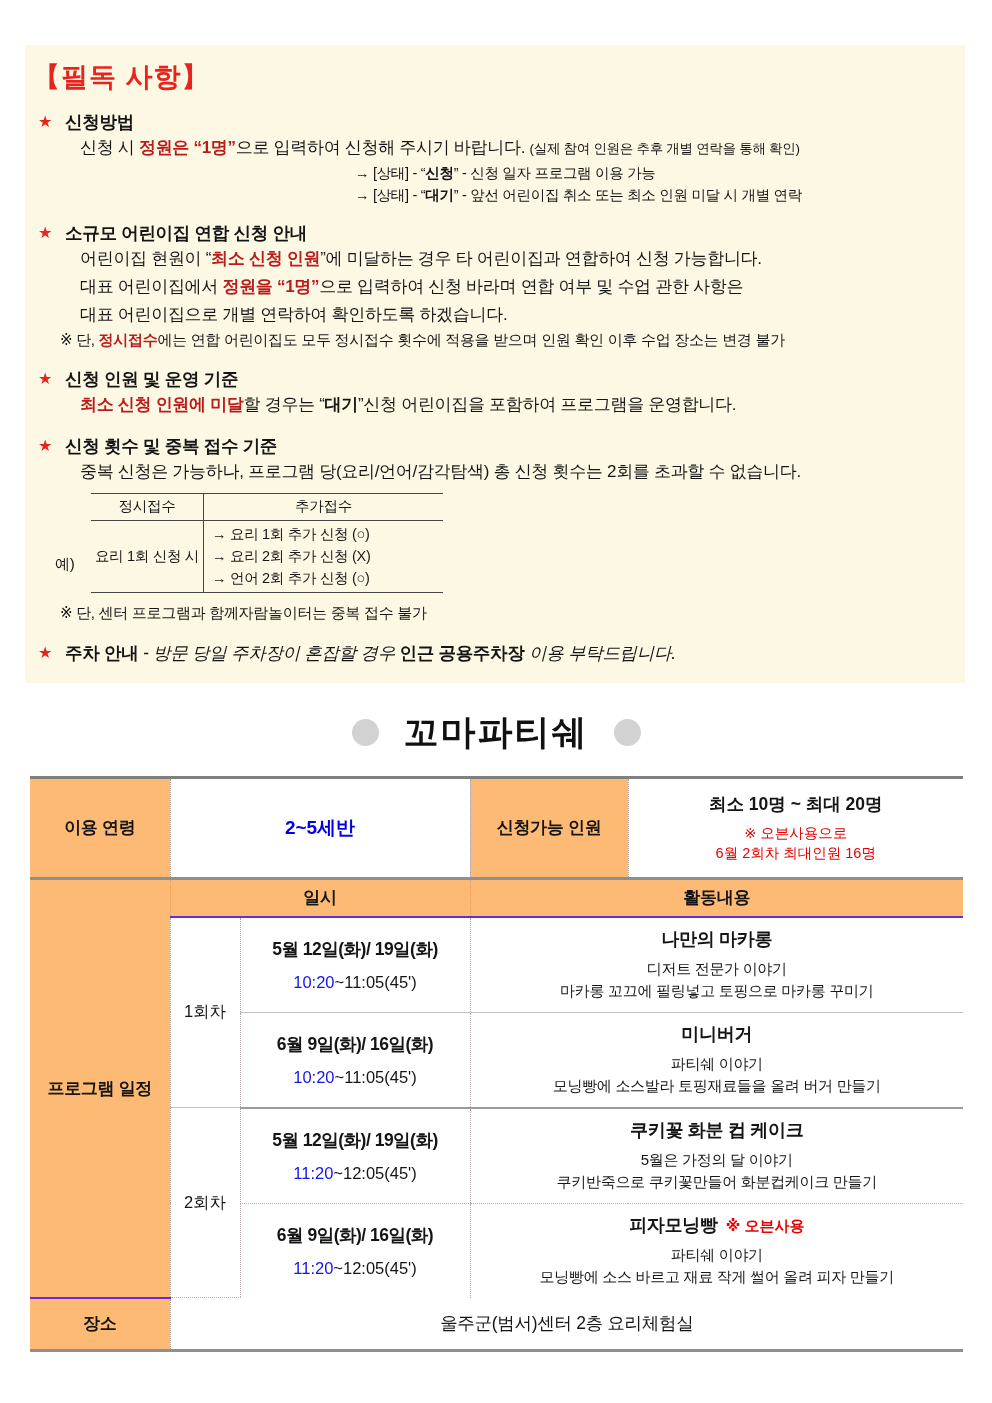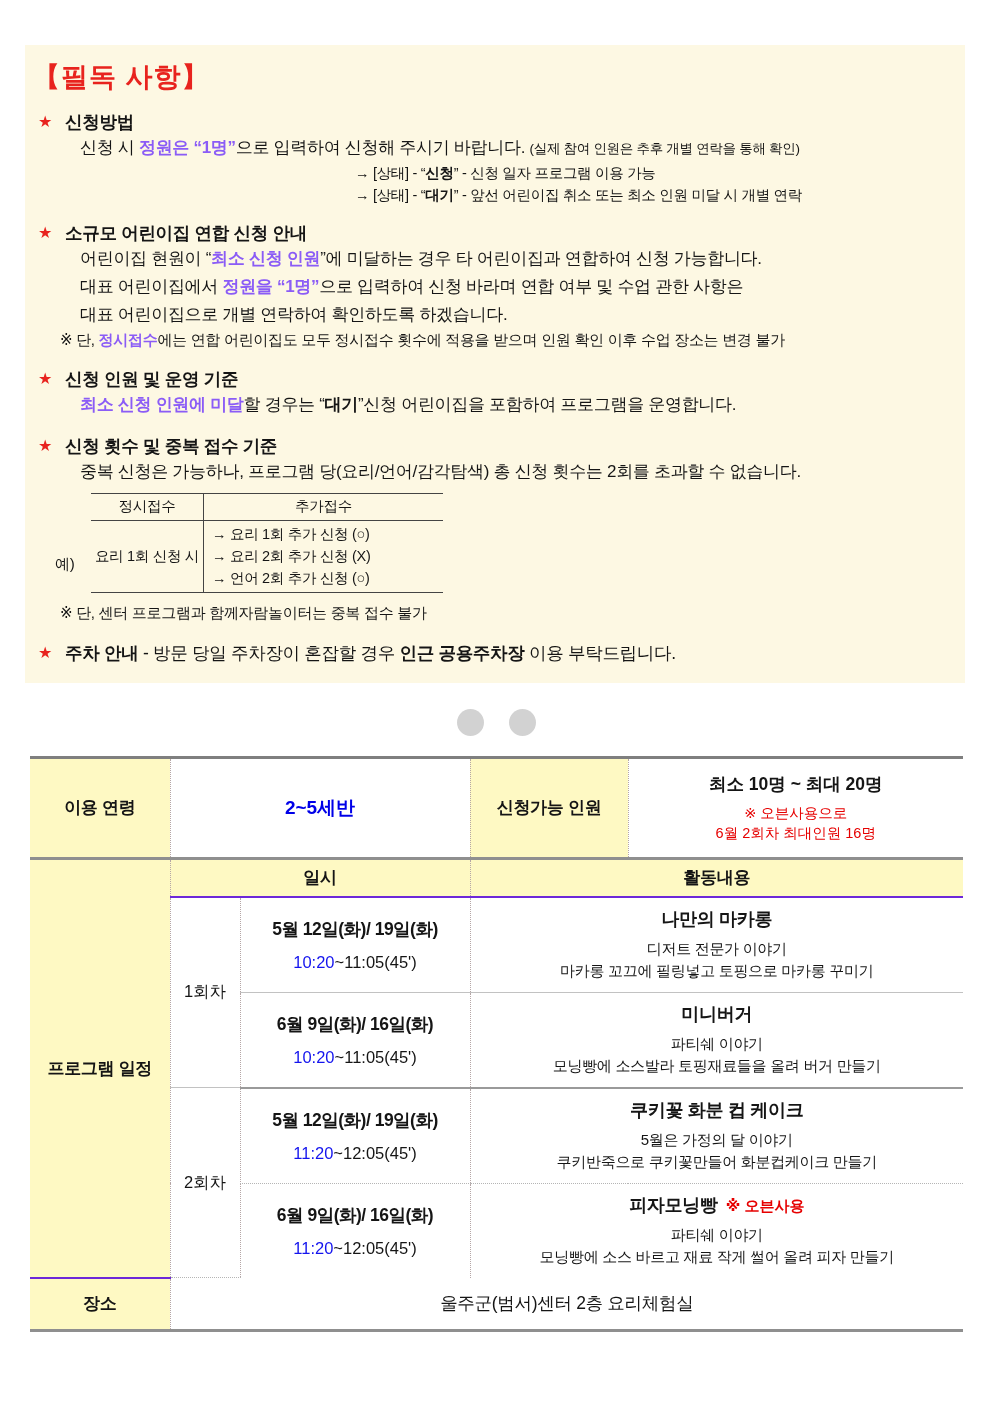--- a/index.html
+++ b/index.html
@@ -5,55 +5,55 @@
   html,body{margin:0;padding:0;background:#fff;}
   body{width:992px;height:1403px;font-family:"Liberation Sans","DejaVu Sans",sans-serif;color:#151515;-webkit-font-smoothing:antialiased;}
 
   
   .notice{margin:45px 27px 0 25px;background:#FDF8E3;padding:8px 14px 18px 8px;}
   .notice-title{text-align:left;color:#E8231E;font-weight:bold;font-size:27px;letter-spacing:1px;margin:6px 0 14px;}
   .sec{margin-top:15px;}
   .sec-head{display:flex;align-items:center;gap:13px;font-weight:bold;font-size:17.5px;letter-spacing:-0.3px;}
   .star{color:#E8231E;font-size:16px;line-height:1;padding-left:5px;font-weight:normal;}
   .sec-body{padding-left:47px;font-size:17px;line-height:1.62;letter-spacing:-0.3px;}
-  .em-blue{color:#8b5cf6;font-weight:bold;}
+  .em-blue{color:#b91c1c;font-weight:bold;}
   .b{font-weight:bold;}
   .note-sm{font-size:13.5px;}
   .status-line{margin-left:275px;font-size:14.5px;line-height:1.55;}
   .sub-note{font-size:15px;margin-left:-20px;}
 
   
   .ex-table{display:grid;grid-template-columns:36px 112px 240px;margin:8px 0 8px -25px;font-size:14.5px;line-height:1.5;letter-spacing:-0.3px;}
   .ex-h{border-top:1px solid #444;border-bottom:1px solid #444;text-align:center;padding:2px 0;}
   .ex-h2{border-left:1px solid #444;}
   .ex-label{align-self:end;font-size:15px;padding-bottom:18px;}
   .ex-v1{border-bottom:1px solid #444;display:flex;align-items:center;justify-content:center;}
   .ex-v2{border-left:1px solid #444;border-bottom:1px solid #444;padding:3px 0 3px 8px;}
 
-  .sec5-rest{font-weight:normal;}
+  .sec5-rest{font-weight:normal;font-style:italic;}
 
   
   .title-row{display:flex;justify-content:center;align-items:center;gap:25px;margin-top:26px;}
   .dot{width:27px;height:27px;border-radius:50%;background:#D2D2D2;}
   .program-title{font-size:35px;font-weight:bold;letter-spacing:2px;color:#111;}
 
   
   table.ptable{border-collapse:collapse;margin:20px 29px 0 30px;width:933px;table-layout:fixed;
     border-top:3px solid #7F7F7F;border-bottom:3px solid #7F7F7F;}
   .ptable td{border-left:1px dotted #B5A6A6;vertical-align:middle;padding:0;}
   .ptable td.no-bl{border-left:none;}
   tr.r1 td{border-bottom:3px solid #8F8F8F;height:82px;}
   tr.r2 td{border-bottom:2px solid #6d28d9;height:36px;}
   tr.s1a td{border-bottom:1px solid #C2C2C2;}
   tr.s1b td{border-bottom:2px solid #9A9A9A;}
   tr.s2a td{border-bottom:1px dotted #B5B5B5;}
   tr.r7 td,tr.r8 td{border-bottom:3px solid #8F8F8F;}
   tr.r7 td,tr.r8 td,tr.r9 td{height:50px;}
 
-  td.hdr{background:#fef9c3;font-weight:bold;font-size:17px;text-align:center;letter-spacing:-0.3px;}
+  td.hdr{background:#fdba74;font-weight:bold;font-size:17px;text-align:center;letter-spacing:-0.3px;}
   td.age{text-align:center;color:#0000E8;font-weight:bold;font-size:19px;}
   td.cap{text-align:center;padding:8px 0;}
   .cap-main{font-weight:bold;font-size:17.5px;}
   .cap-note{color:#E60000;font-size:14.5px;line-height:1.4;margin-top:7px;}
   td.round{text-align:center;font-size:16.5px;}
   td.dt{text-align:center;padding:12px 4px;}
   .d-date{font-weight:bold;font-size:17.5px;letter-spacing:-0.5px;}
   .d-time{font-size:16.5px;margin-top:12px;}
   .t-blue{color:#1414EE;}
   td.act{text-align:center;padding:9px 12px;vertical-align:top;}
@@ -133,20 +133,21 @@
     <div class="sec">
       <div class="sec-head">
         <span class="star">★</span>
         <span><span>주차 안내</span><span class="sec5-rest"> - 방문 당일 주차장이 혼잡할 경우 </span><span>인근 공용주차장</span><span class="sec5-rest"> 이용 부탁드립니다.</span></span>
       </div>
     </div>
   </section>
 
   <div class="title-row">
     <span class="dot"></span>
+    <span class="program-title">꼬마파티쉐</span>
     <span class="dot"></span>
   </div>
 
   <table class="ptable">
     <colgroup>
         <col style="width:140px">
         <col style="width:70px">
         <col style="width:230px">
         <col style="width:158px">
         <col style="width:335px">

